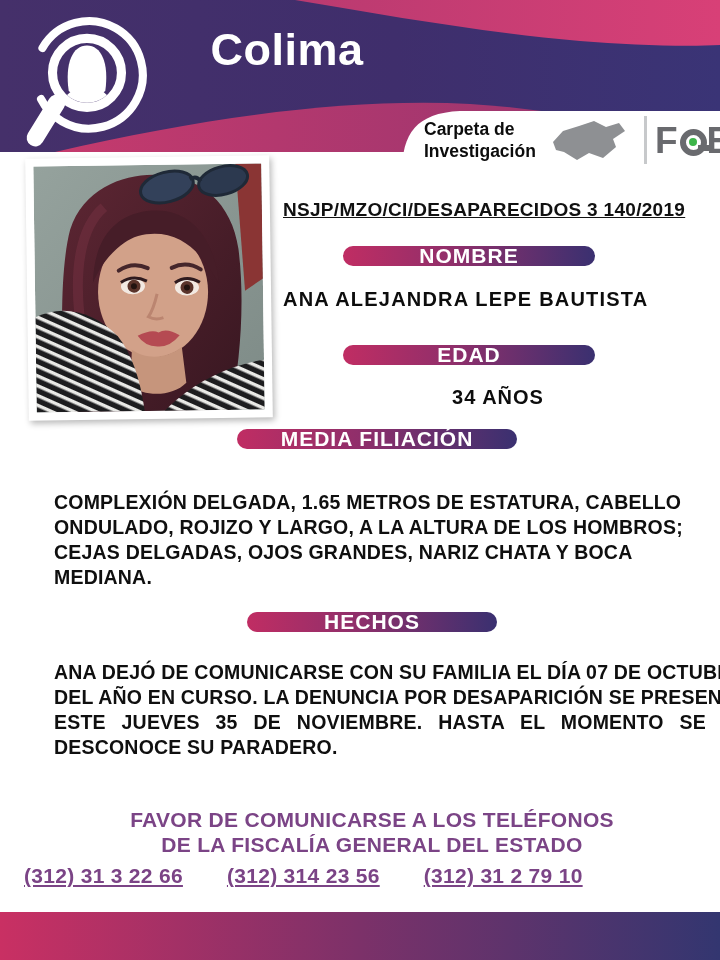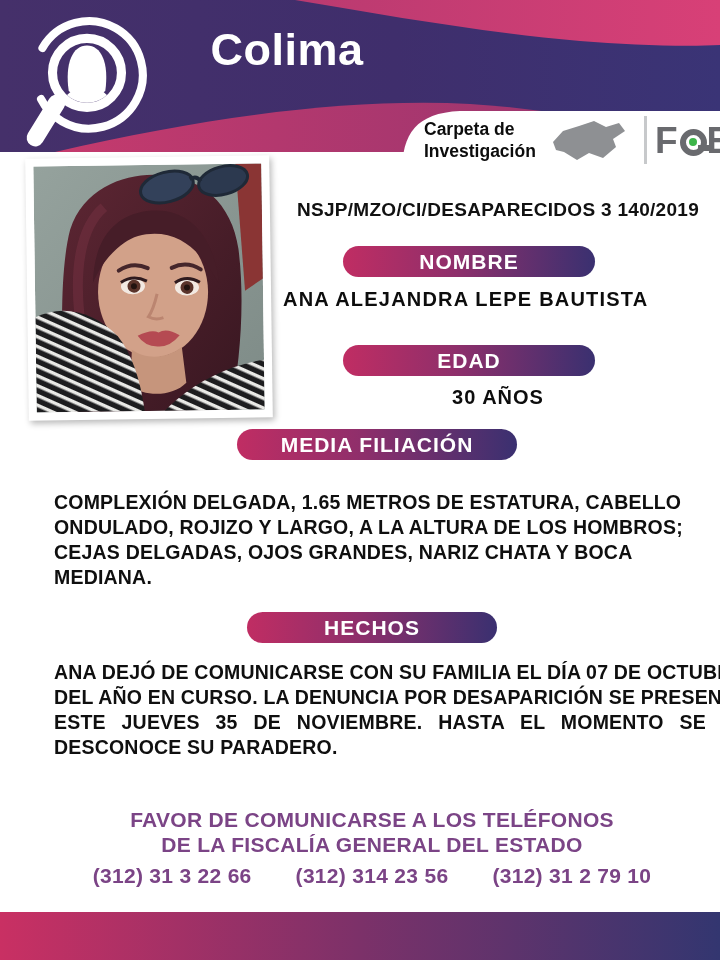--- a/index.html
+++ b/index.html
@@ -31,24 +31,24 @@
 
   
   .photo{
     position:absolute;left:27px;top:157px;width:228px;height:246px;
     background:#ffffff;padding:8px;transform:rotate(-0.8deg);
     box-shadow:2px 3px 6px rgba(0,0,0,0.28);
   }
   .photo svg{display:block;width:228px;height:246px;}
 
   
-  .case-number{position:absolute;left:283px;top:199px;width:430px;text-align:center;
-    color:#111;font-size:19px;letter-spacing:0.3px;}
+  .case-number{position:absolute;left:283px;top:199px;width:430px;text-align:left;
+    color:#111;font-size:19px;letter-spacing:0.3px;text-decoration:underline;}
   .badge{
-    position:absolute;height:31px;border-radius:17px;color:#fff;
+    position:absolute;height:20px;border-radius:17px;color:#fff;
     background:linear-gradient(90deg,#c02d63 0%,#8e2f6b 45%,#3a3070 100%);
     display:flex;align-items:center;justify-content:center;
     font-size:21px;letter-spacing:1px;
   }
   .badge-nombre{left:343px;top:246px;width:252px;}
   .badge-edad{left:343px;top:345px;width:252px;}
   .badge-media{left:237px;top:429px;width:280px;}
   .badge-hechos{left:247px;top:612px;width:250px;}
   .value-nombre{position:absolute;left:283px;top:288px;width:430px;
     color:#0d0d0d;font-size:20px;letter-spacing:1.2px;}
@@ -58,21 +58,21 @@
   .para{position:absolute;color:#0f0f0f;font-size:19.5px;line-height:25px;letter-spacing:0.2px;}
   .para-media{left:54px;top:490px;width:650px;}
   .para-hechos{left:54px;top:660px;width:652px;}
   .para .line{white-space:nowrap;}
   .para .line.spread{white-space:normal;text-align:justify;text-align-last:justify;}
 
   
   .footer-heading{position:absolute;left:24px;right:0;top:807px;text-align:center;
     color:#7b4486;font-size:21px;line-height:25px;letter-spacing:0.3px;}
   .phones{position:absolute;left:24px;right:0;top:864px;display:flex;
-    justify-content:center;gap:44px;color:#7b4486;font-size:21px;letter-spacing:0.3px;}
+    justify-content:flex-start;gap:44px;color:#7b4486;font-size:21px;letter-spacing:0.3px;text-decoration:underline;}
   .bottom-bar{position:absolute;left:0;top:912px;width:720px;height:48px;
     background:linear-gradient(90deg,#c93063 0%,#7c3169 50%,#333670 100%);}
 </style>
 </head>
 <body>
 
 <div class="poster">
 
   <svg class="header-svg" viewBox="0 0 720 172" preserveAspectRatio="none">
     <defs>
@@ -181,21 +181,21 @@
   <div class="case-number">NSJP/MZO/CI/DESAPARECIDOS 3 140/2019</div>
 
   <div class="badge badge-nombre">
     <span>NOMBRE</span>
   </div>
   <div class="value-nombre">ANA ALEJANDRA LEPE BAUTISTA</div>
 
   <div class="badge badge-edad">
     <span>EDAD</span>
   </div>
-  <div class="value-edad">30 AÑOS</div>
+  <div class="value-edad">34 AÑOS</div>
 
   <div class="badge badge-media">
     <span>MEDIA FILIACIÓN</span>
   </div>
   <div class="para para-media">
     <div class="line">COMPLEXIÓN DELGADA, 1.65 METROS DE ESTATURA, CABELLO</div>
     <div class="line">ONDULADO, ROJIZO Y LARGO, A LA ALTURA DE LOS HOMBROS;</div>
     <div class="line">CEJAS DELGADAS, OJOS GRANDES, NARIZ CHATA Y BOCA</div>
     <div class="line">MEDIANA.</div>
   </div>

